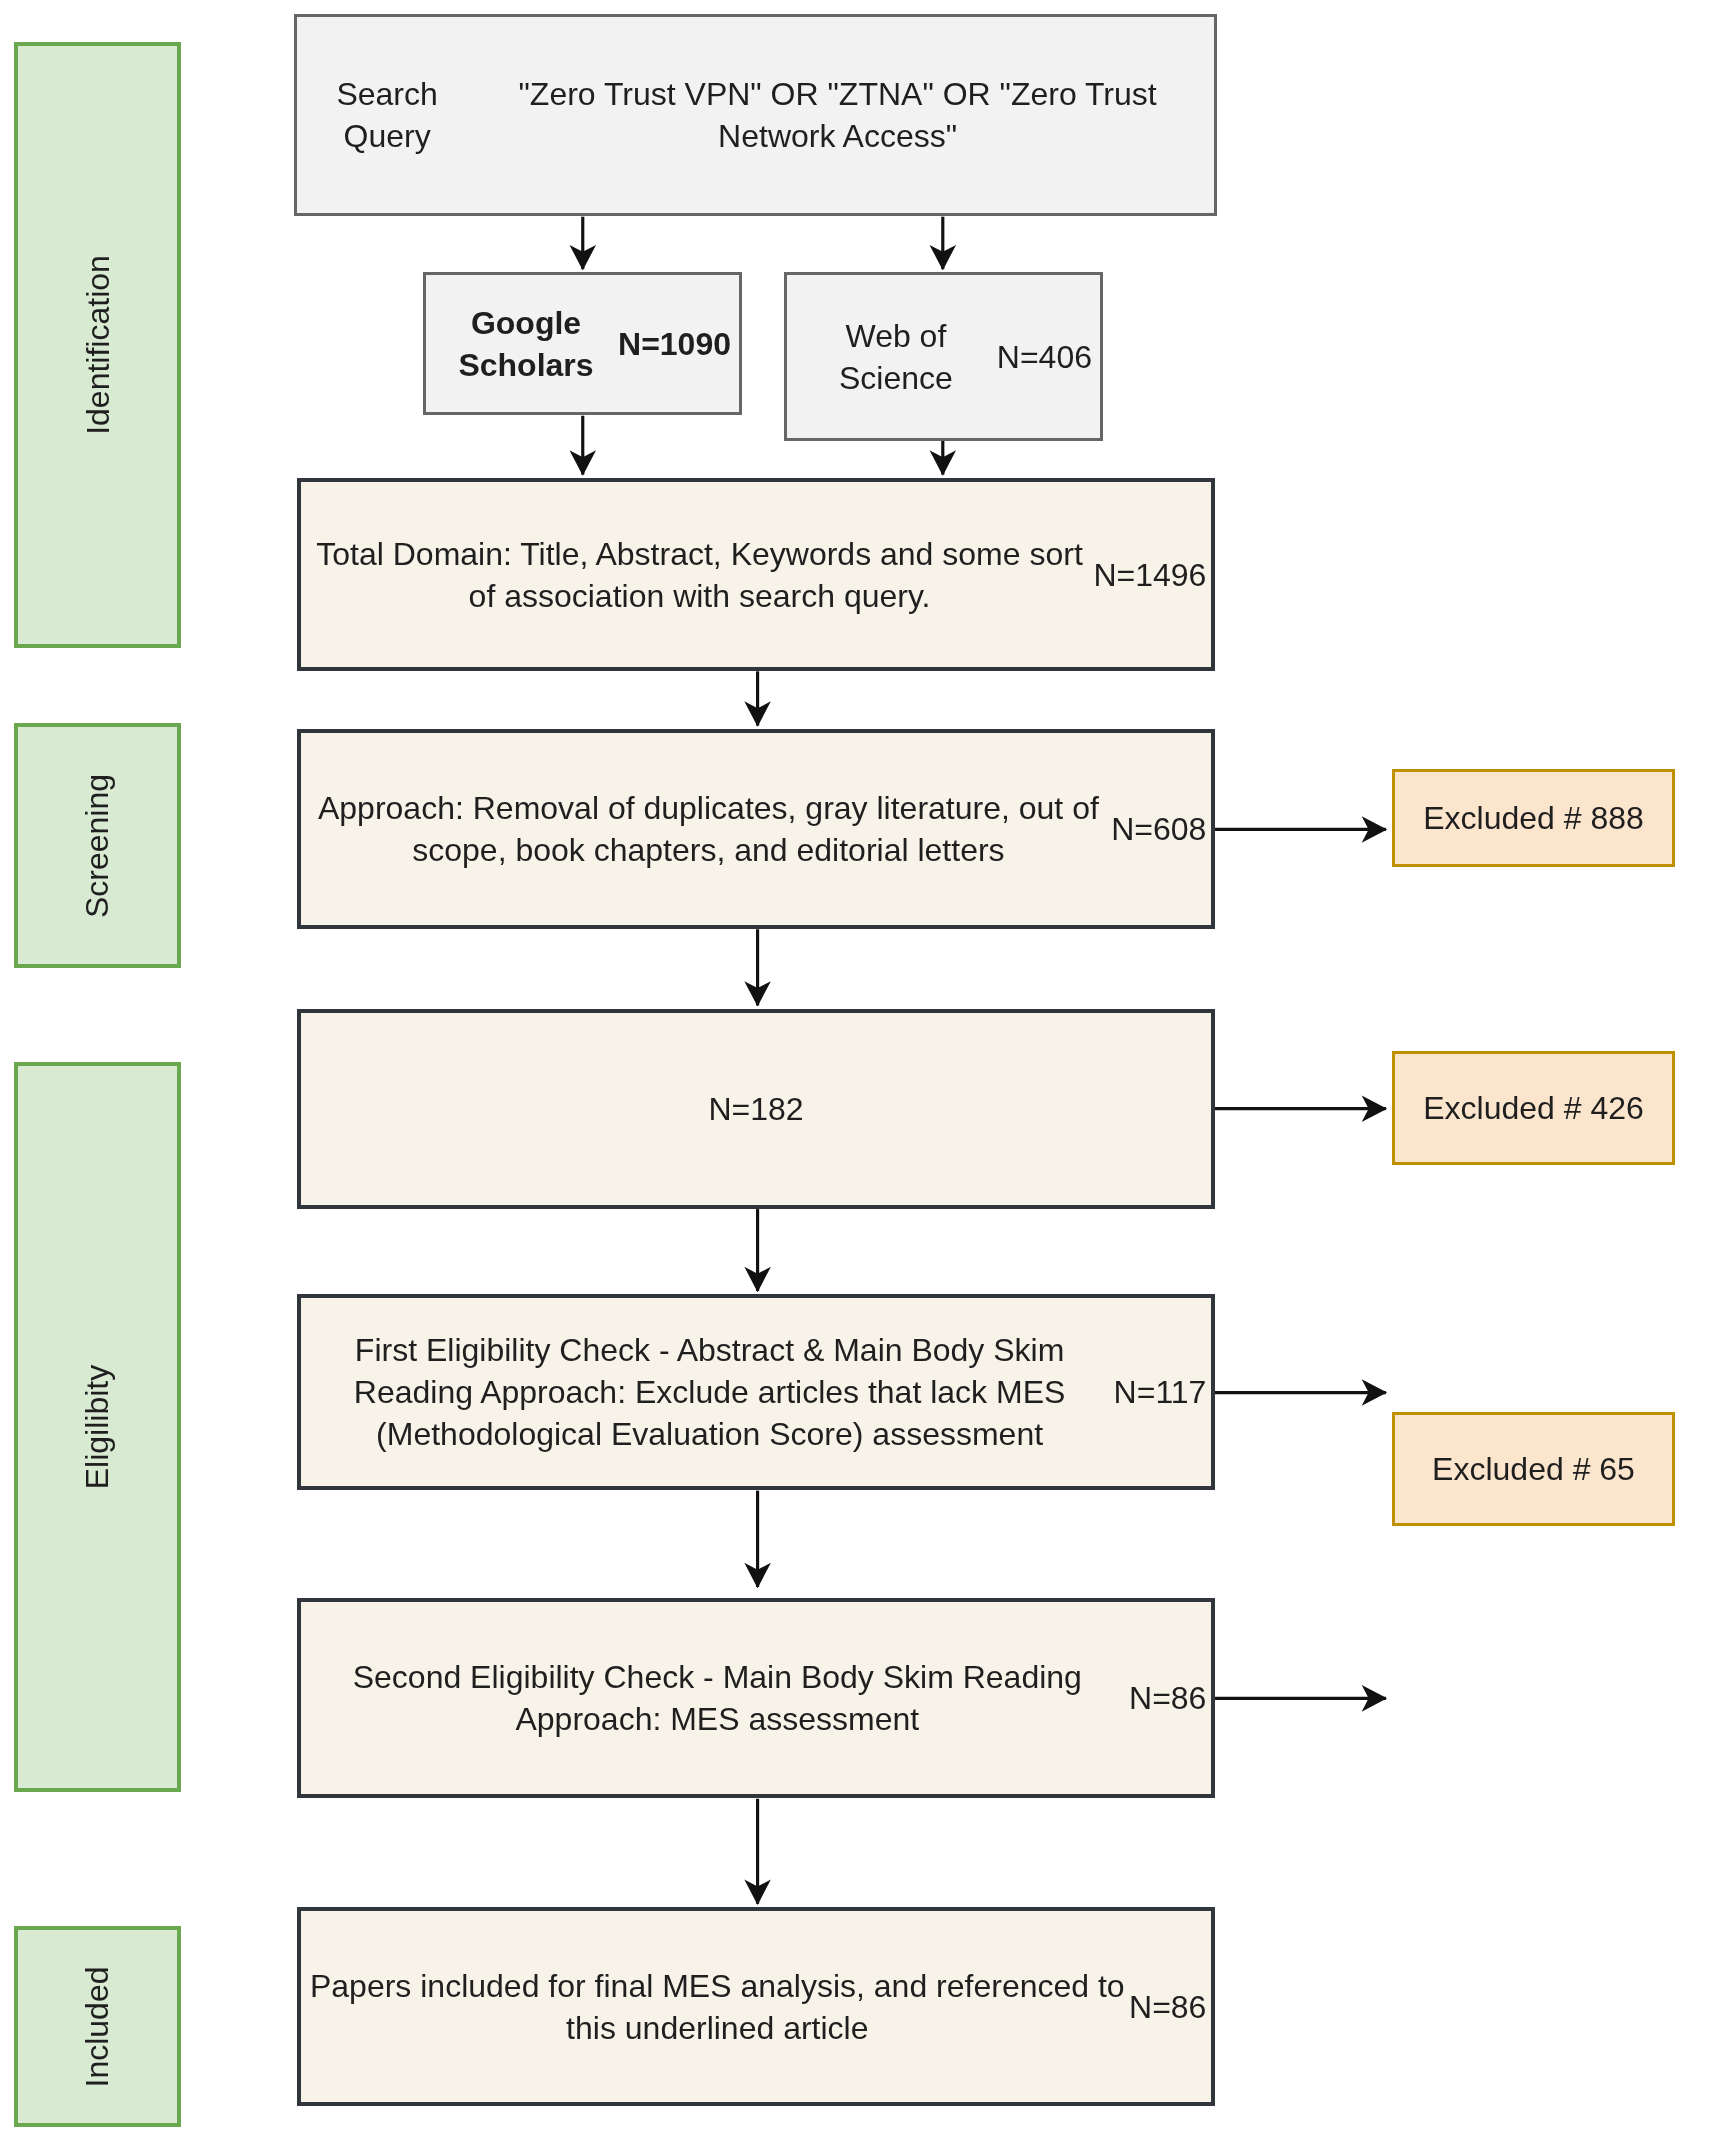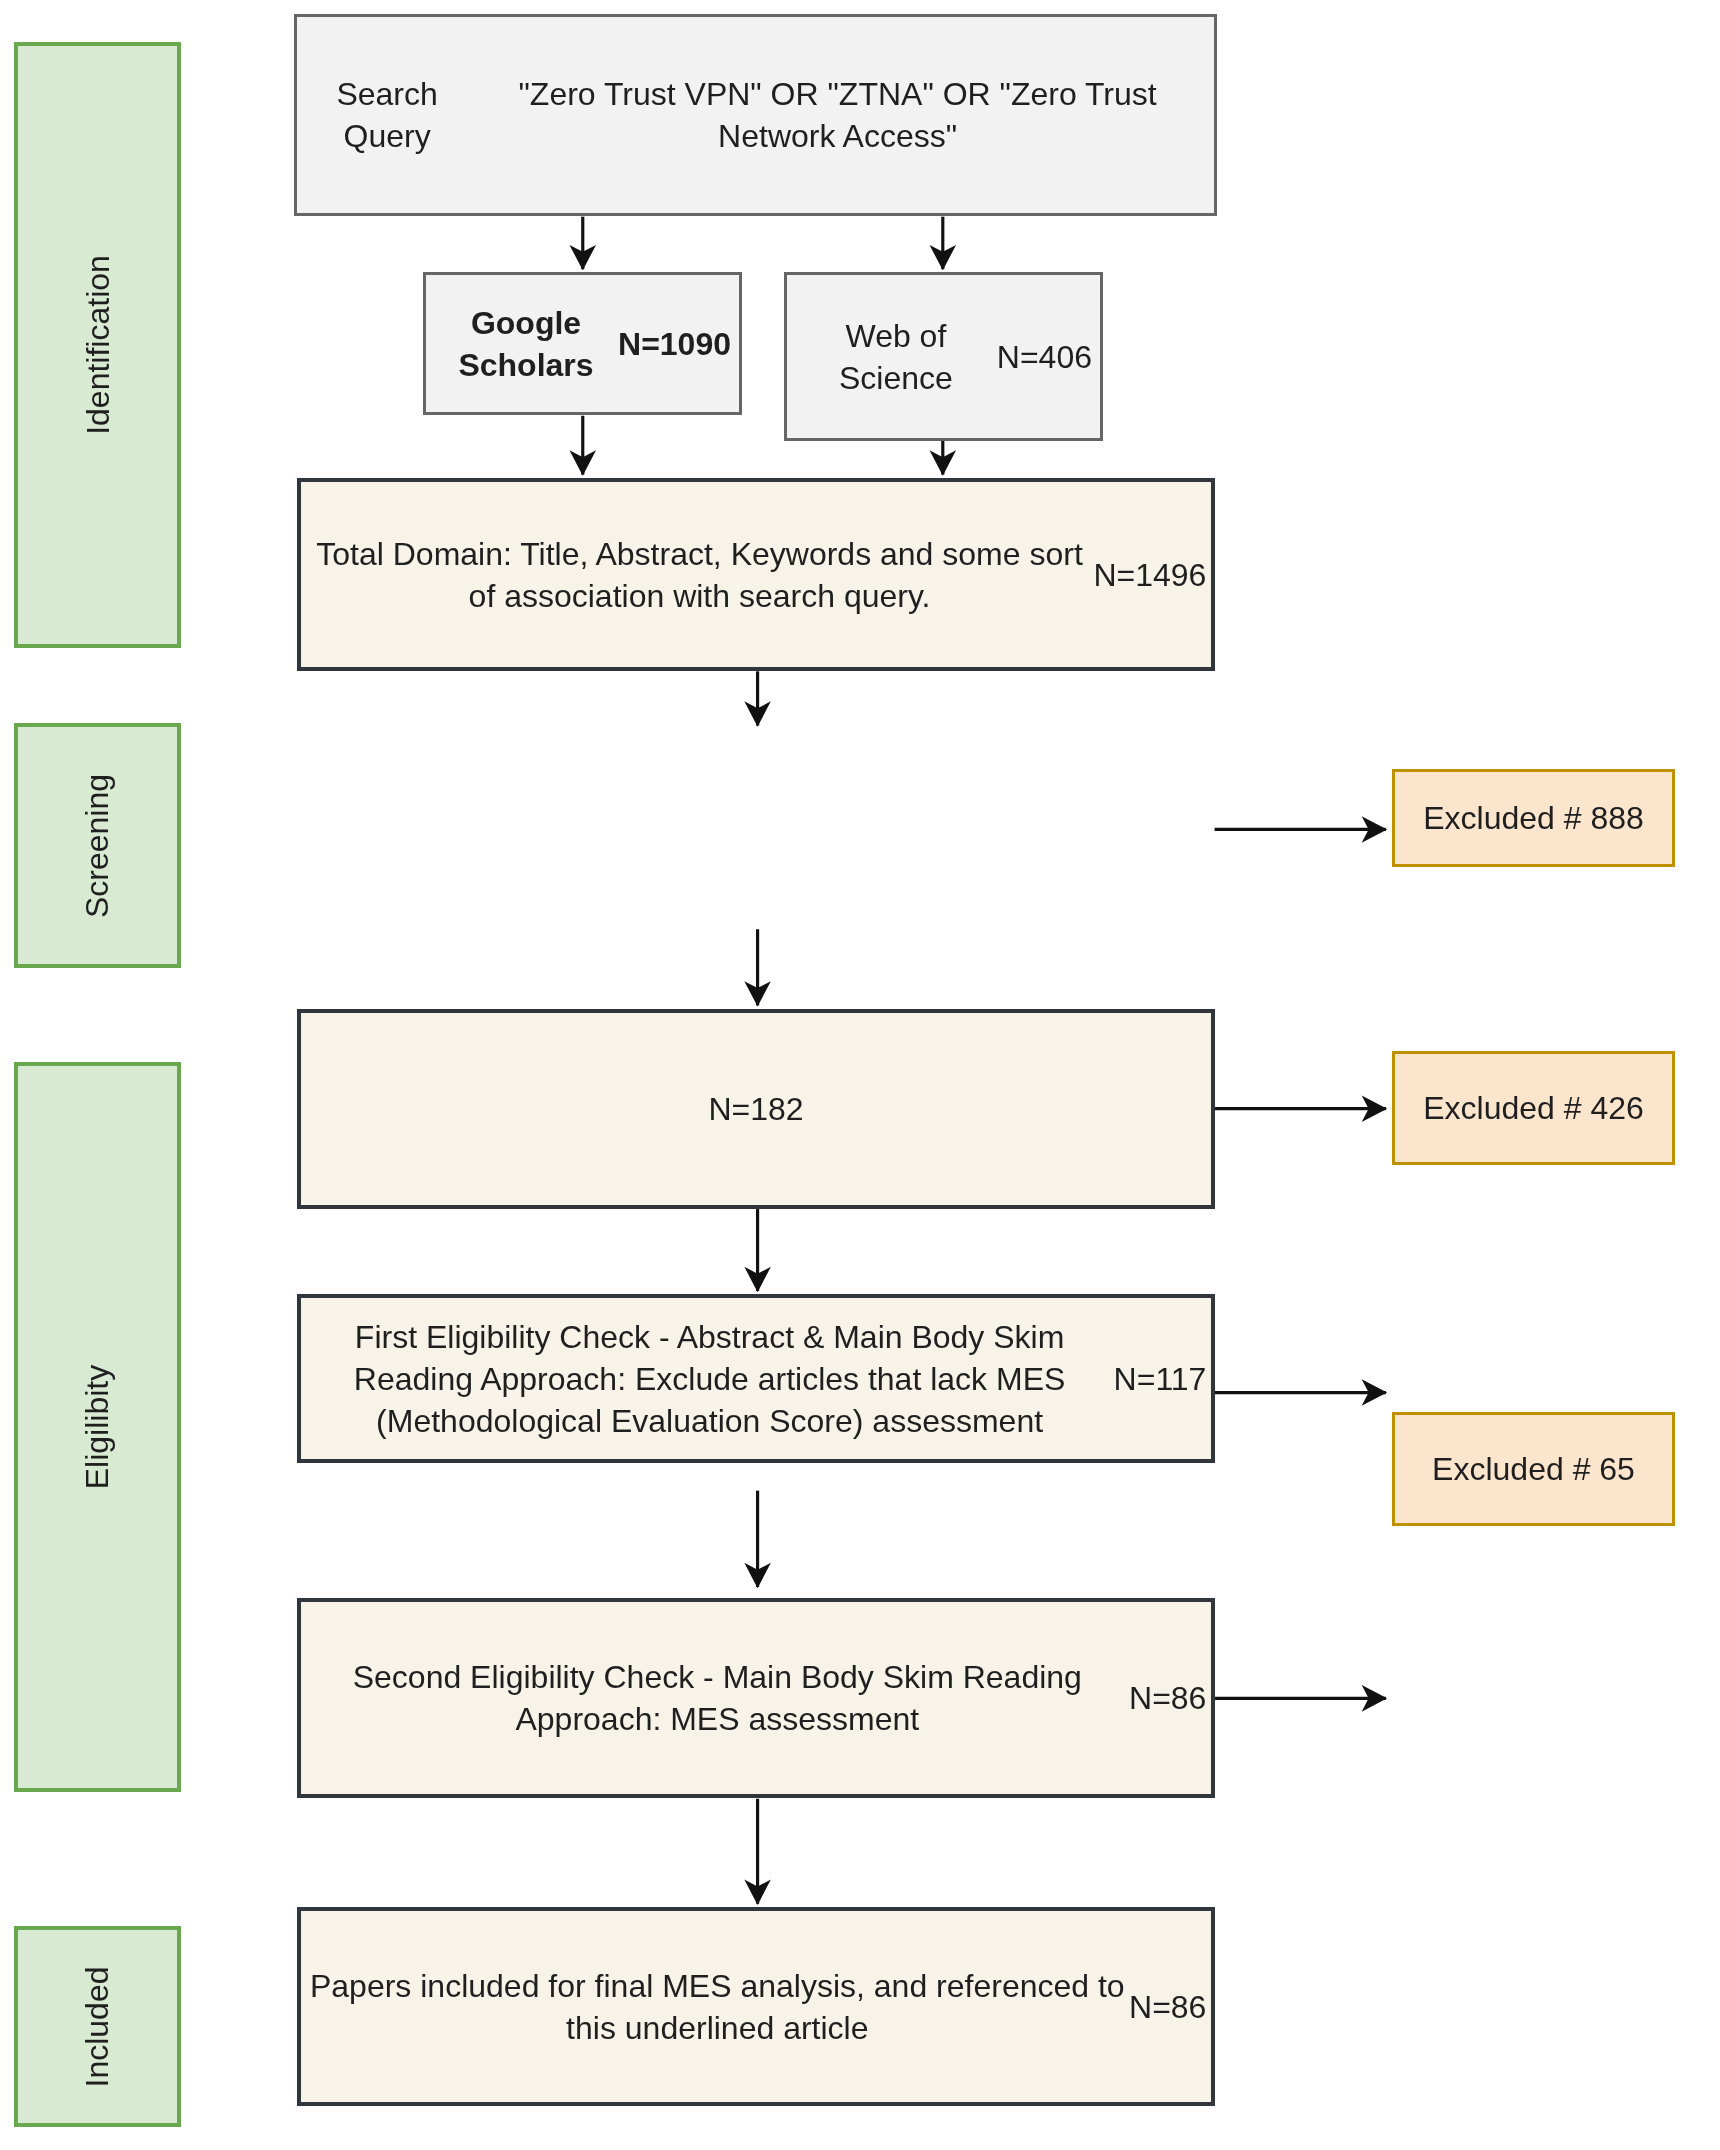--- a/index.html
+++ b/index.html
@@ -65,21 +65,21 @@
   #stage-screening      { left: 14px;  top: 723px; width: 167px;  height: 245px;  }
   #stage-eligibility    { left: 14px;  top: 1062px; width: 167px;  height: 730px; }
   #stage-included       { left: 14px;  top: 1926px; width: 167px;  height: 201px;  }
 
   #node-search          { left: 294px;  top: 14.4px;   width: 923px; height: 202px; }
   #node-google          { left: 423px;  top: 272px;  width: 319px;  height: 143px; font-weight: bold; }
   #node-web             { left: 784px; top: 272px;  width: 319px;  height: 169px; }
   #node-total           { left: 297px;  top: 478px;  width: 918px; height: 193px; }
   #node-screen1         { left: 297px;  top: 729px; width: 918px; height: 200px; }
   #node-screen2         { left: 297px;  top: 1009px; width: 918px; height: 200px; }
-  #node-elig1           { left: 297px;  top: 1294px; width: 918px; height: 169px; }
+  #node-elig1           { left: 297px;  top: 1294px; width: 918px; height: 196px; }
   #node-elig2           { left: 297px;  top: 1598px; width: 918px; height: 200px; }
   #node-final           { left: 297px;  top: 1907px; width: 918px; height: 199px; }
 
   #excluded-888         { left: 1392px; top: 736px; width: 283px;  height: 98px; margin-top: 33px; }
   #excluded-426         { left: 1392px; top: 1051px; width: 283px;  height: 114px; }
   #excluded-65          { left: 1392px; top: 1412px; width: 283px;  height: 114px; }
   #excluded-31          { left: 1392px; top: 1641px; width: 283px;  height: 114px; }
 </style>
 </head>
 <body>
@@ -132,20 +132,24 @@
   </div>
   <div class="box source" id="node-web">
     <div>Web of Science</div>
     <div>N=406</div>
   </div>
 
   <div class="box main" id="node-total">
     <div>Total Domain: Title, Abstract, Keywords and some sort of association with search query.</div>
     <div>N=1496</div>
   </div>
+  <div class="box main" id="node-screen1">
+    <div>Approach: Removal of duplicates, gray literature, out of scope, book chapters, and editorial letters</div>
+    <div>N=608</div>
+  </div>
   <div class="box main" id="node-screen2">
     <div>N=182</div>
   </div>
   <div class="box main" id="node-elig1">
     <div>First Eligibility Check - Abstract &amp; Main Body Skim Reading Approach: Exclude articles that lack MES (Methodological Evaluation Score) assessment</div>
     <div>N=117</div>
   </div>
   <div class="box main" id="node-elig2">
     <div>Second Eligibility Check - Main Body Skim Reading Approach: MES assessment</div>
     <div>N=86</div>

